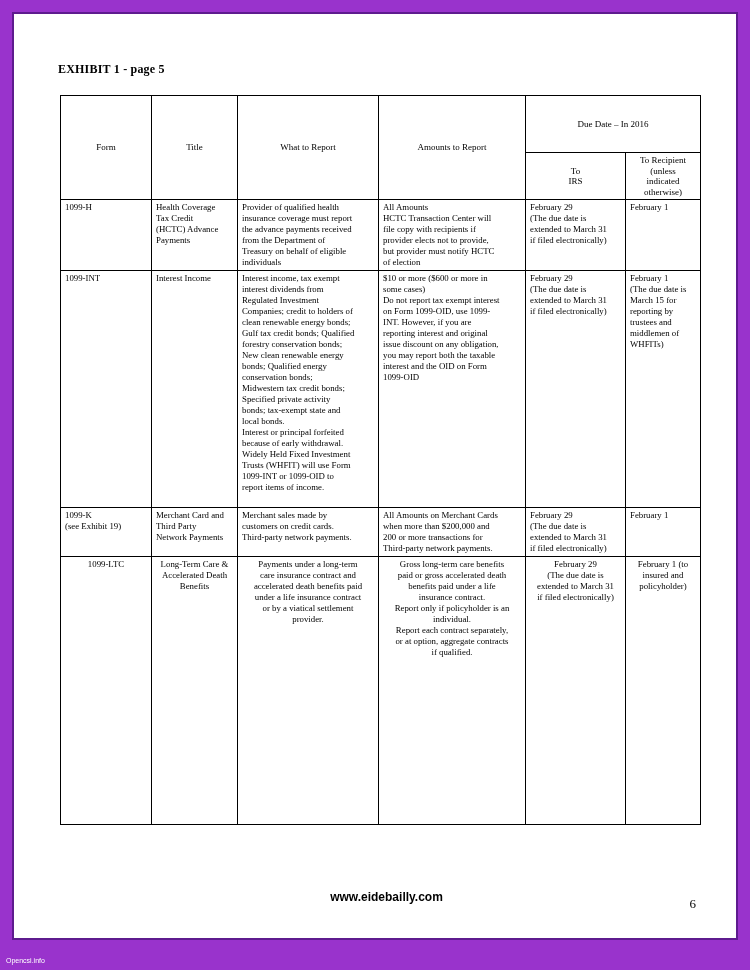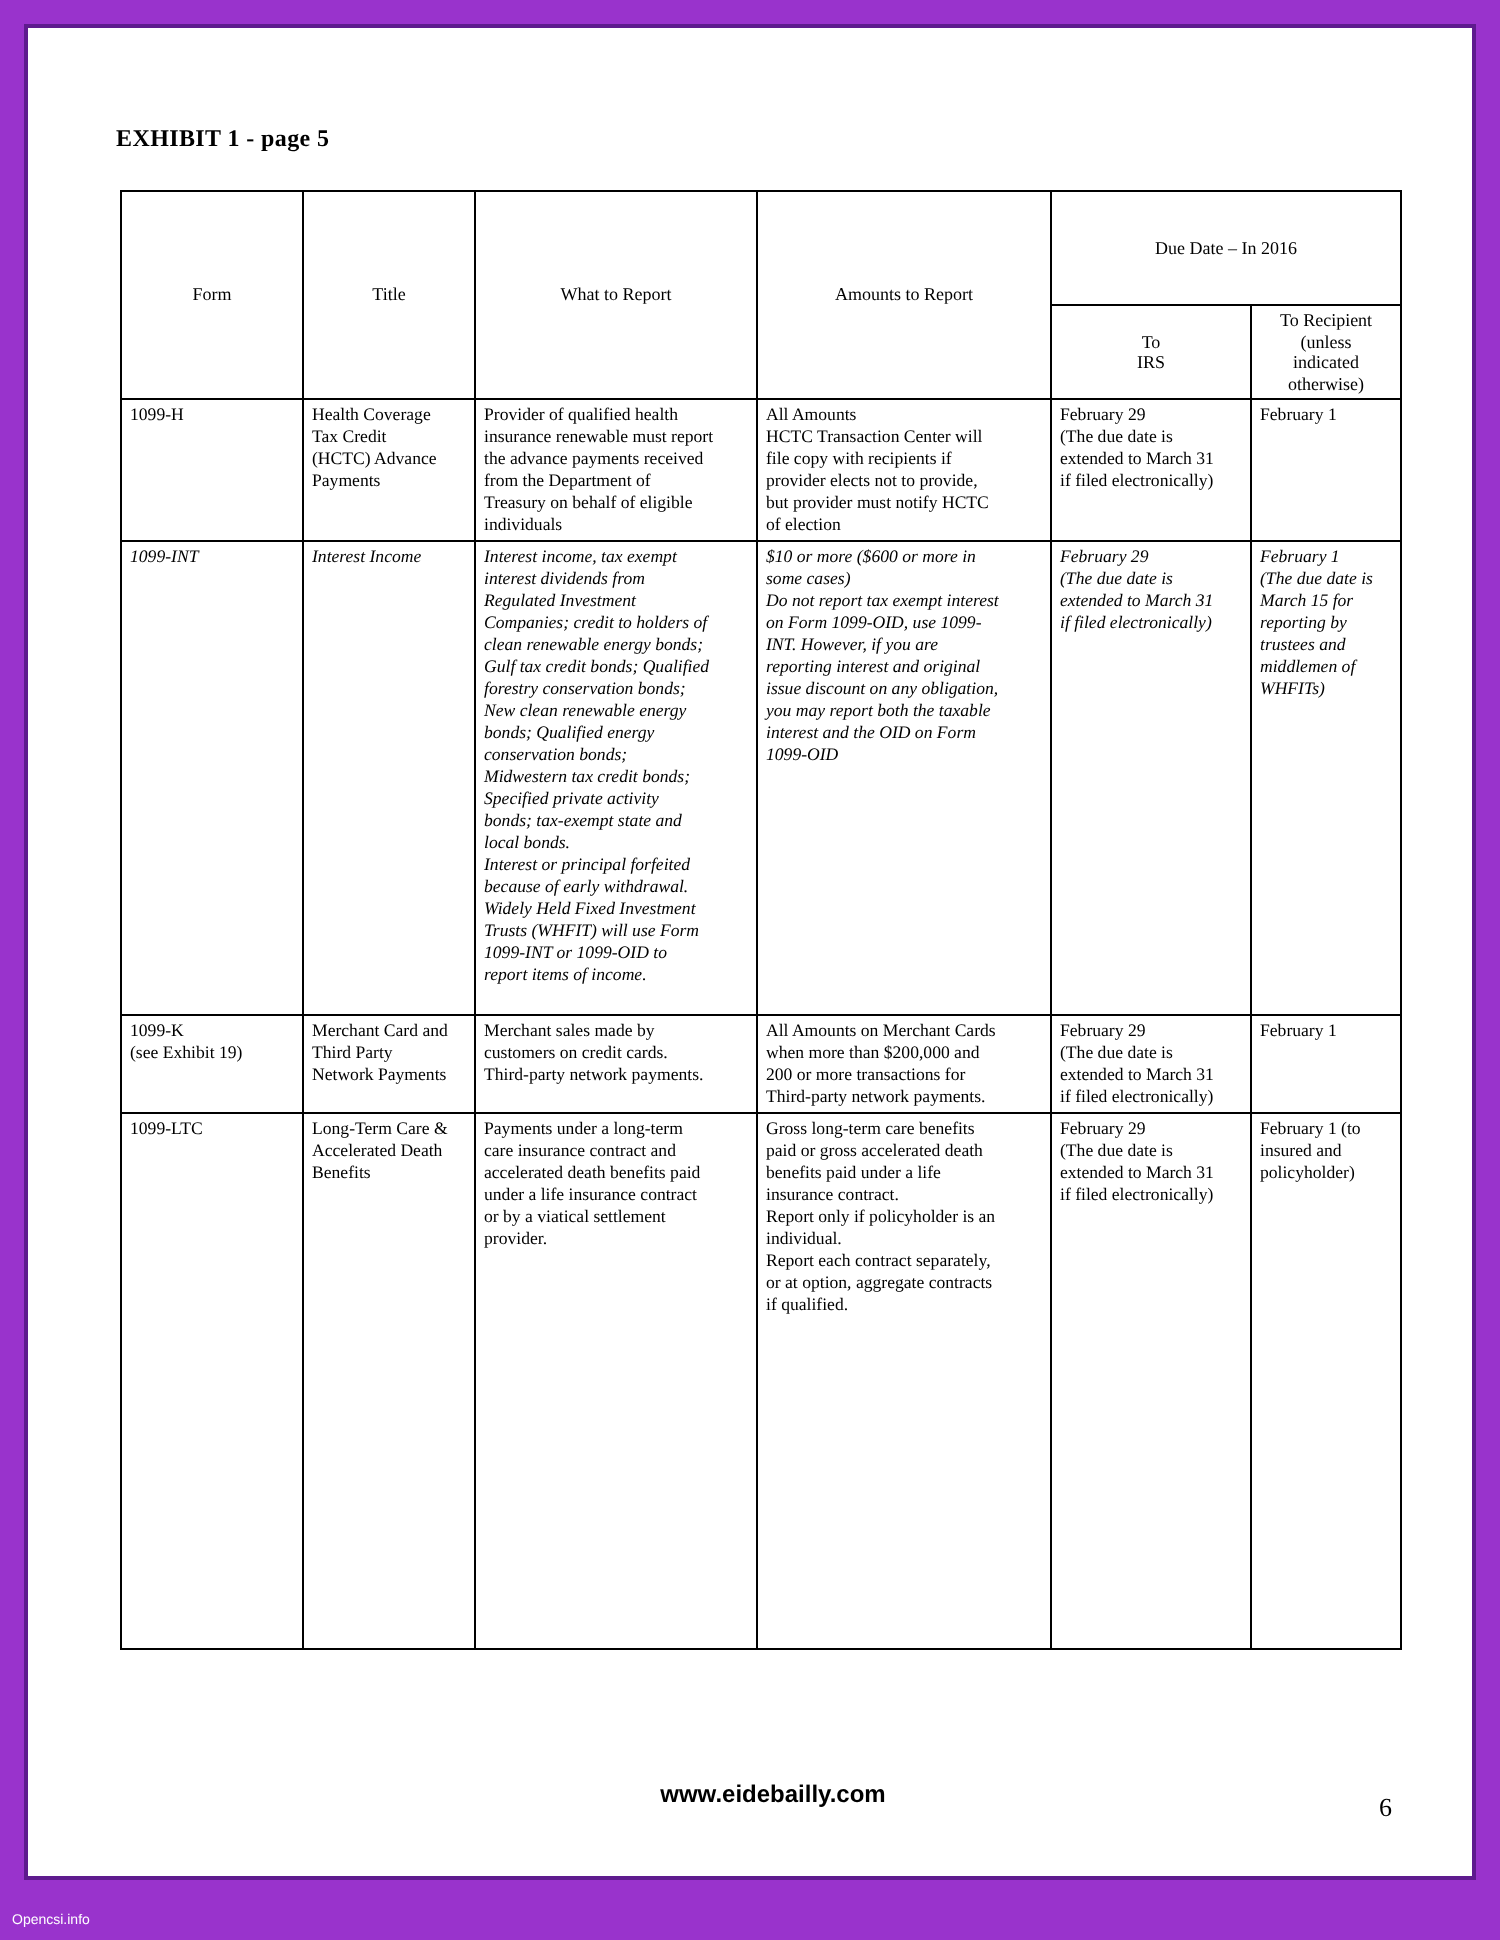--- a/index.html
+++ b/index.html
@@ -41,23 +41,23 @@
   table.forms th {
     font-size:9px;
     line-height:10.5px;
     font-weight:normal;
     text-align:center;
     vertical-align:middle;
   }
   tr.hdr1 th.group { height:57px; }
   tr.hdr2 th { height:43px; }
   tr.r1 td { height:70px; }
-  tr.r2 td { height:237px;font-style:italic; }
+  tr.r2 td { height:237px; }
   tr.r3 td { height:45px; }
-  tr.r4 td { height:268px; }
+  tr.r4 td { height:268px;text-align:center; }
   .footer {
     position:absolute;
     left:0; right:0; top:876px;
     text-align:center;
     font-family:"Liberation Sans", sans-serif;
     font-weight:bold;
     font-size:12px;
     line-height:15px;
   }
   .footer .link {
@@ -111,21 +111,21 @@
       </tr>
     </thead>
     <tbody>
       <tr class="r1">
         <td>1099-H</td>
         <td>Health Coverage
 Tax Credit
 (HCTC) Advance
 Payments</td>
         <td>Provider of qualified health
-insurance renewable must report
+insurance coverage must report
 the advance payments received
 from the Department of
 Treasury on behalf of eligible
 individuals</td>
         <td>All Amounts
 HCTC Transaction Center will
 file copy with recipients if
 provider elects not to provide,
 but provider must notify HCTC
 of election</td>

